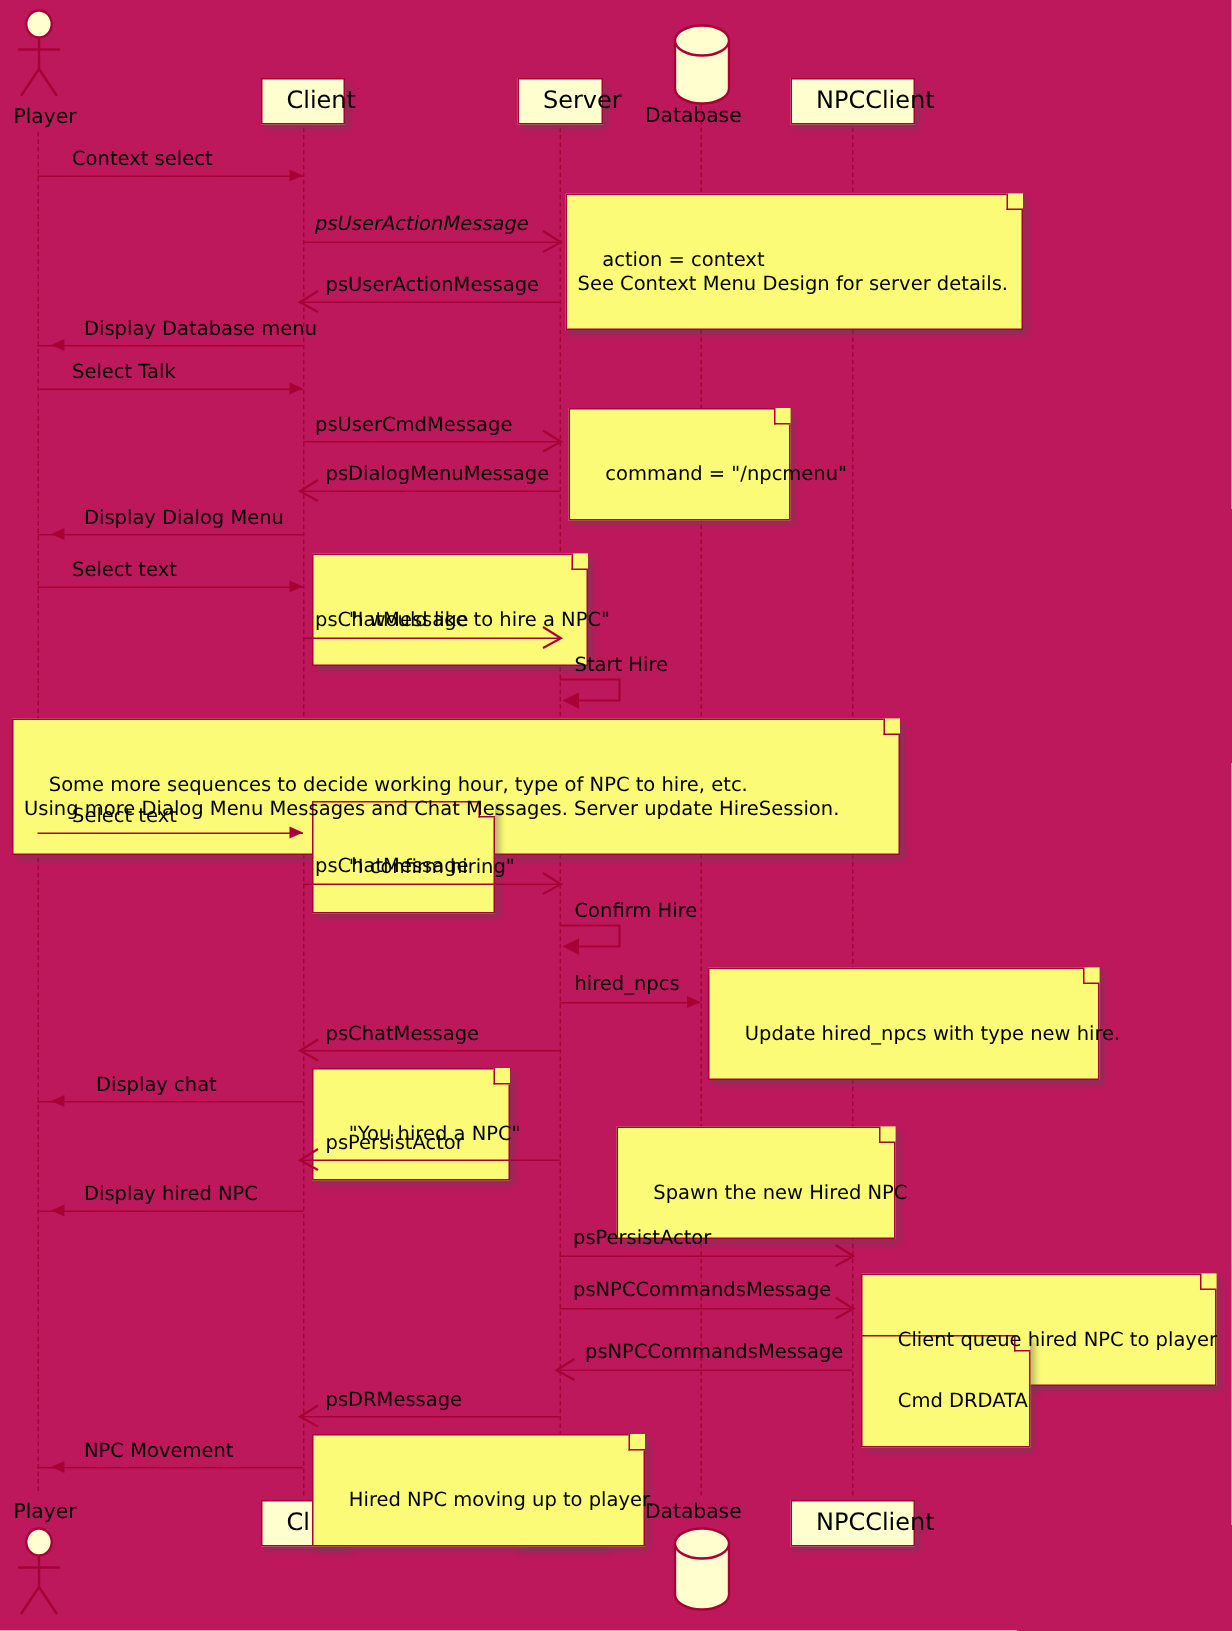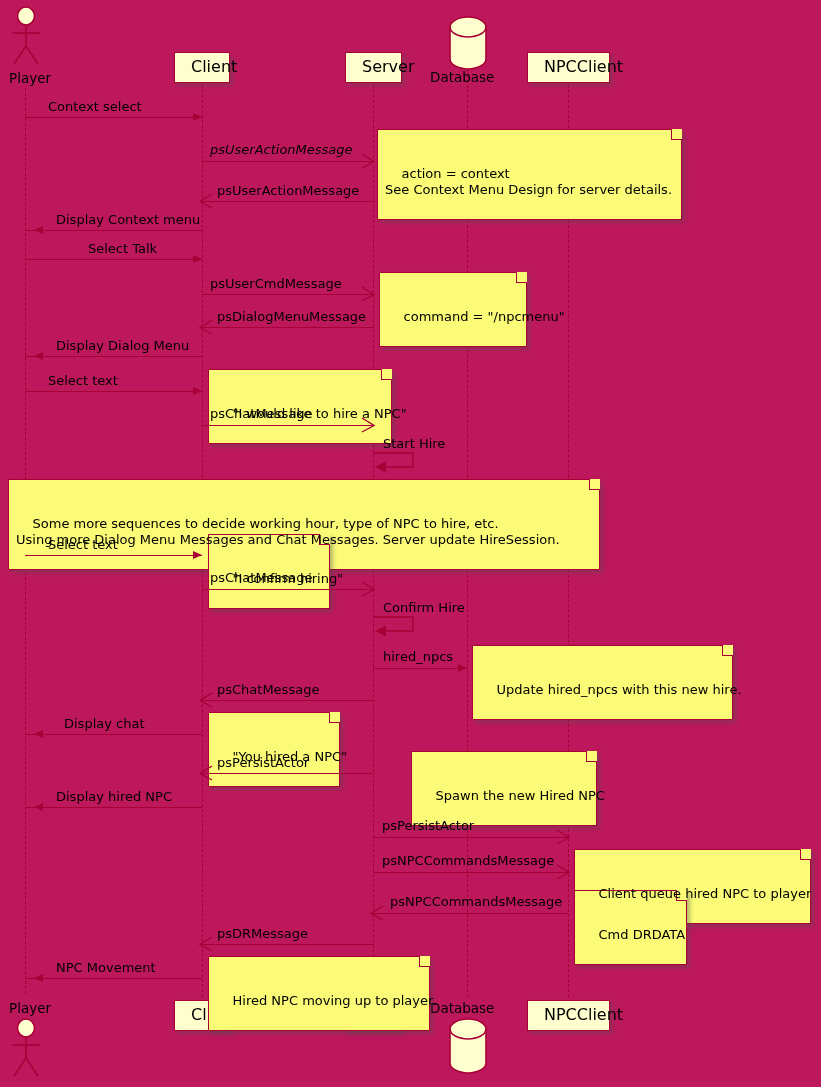--- a/index.html
+++ b/index.html
@@ -188,25 +188,25 @@
   </div>
 
   <div class="msg-label" style="left:217px; top:184px;">psUserActionMessage</div>
   <div class="arrow-line" style="left:202px; top:201px; width:171px;"></div>
   <div class="head-thin" style="left:198px; top:192px;">
     <svg width="16" height="18" viewBox="0 0 16 18">
         <path d="M14,2 L2,9.5 L14,16" fill="none" stroke="#A80036" stroke-width="1.4"></path>
       </svg>
   </div>
 
-  <div class="msg-label" style="left:56px; top:213px;">Display Context menu</div>
+  <div class="msg-label" style="left:56px; top:213px;">Display Database menu</div>
   <div class="arrow-line" style="left:25px; top:230px; width:177px;"></div>
   <div class="head-solid-left" style="left:34px; top:226px;"></div>
 
-  <div class="msg-label" style="left:48px; top:242px;margin-left:40px;">Select Talk</div>
+  <div class="msg-label" style="left:48px; top:242px;">Select Talk</div>
   <div class="arrow-line" style="left:25px; top:259px; width:177px;"></div>
   <div class="head-solid-right" style="left:193px; top:255px;"></div>
 
   <div class="msg-label" style="left:210px; top:277px;">psUserCmdMessage</div>
   <div class="arrow-line" style="left:202px; top:294px; width:171px;"></div>
   <div class="head-thin" style="left:360px; top:285px;">
     <svg width="16" height="18" viewBox="0 0 16 18">
         <path d="M2,2 L14,9.5 L2,16" fill="none" stroke="#A80036" stroke-width="1.4"></path>
       </svg>
   </div>
@@ -283,21 +283,21 @@
       <path d="M13,9.5 L2,15 L13,20.5 Z" fill="#A80036"></path>
     </svg>
   </div>
 
   <div class="msg-label" style="left:383px; top:650px;">hired_npcs</div>
   <div class="arrow-line" style="left:373px; top:668px; width:94px;"></div>
   <div class="head-solid-right" style="left:458px; top:664px;"></div>
 
   <div class="note" style="left:472px; top:645px; width:261px;">
     <span class="fold"></span>
-    <span class="note-inner">Update hired_npcs with this new hire.</span>
+    <span class="note-inner">Update hired_npcs with type new hire.</span>
   </div>
 
   <div class="msg-label" style="left:217px; top:683px;">psChatMessage</div>
   <div class="arrow-line" style="left:202px; top:700px; width:171px;"></div>
   <div class="head-thin" style="left:198px; top:691px;">
     <svg width="16" height="18" viewBox="0 0 16 18">
         <path d="M14,2 L2,9.5 L14,16" fill="none" stroke="#A80036" stroke-width="1.4"></path>
       </svg>
   </div>
 

